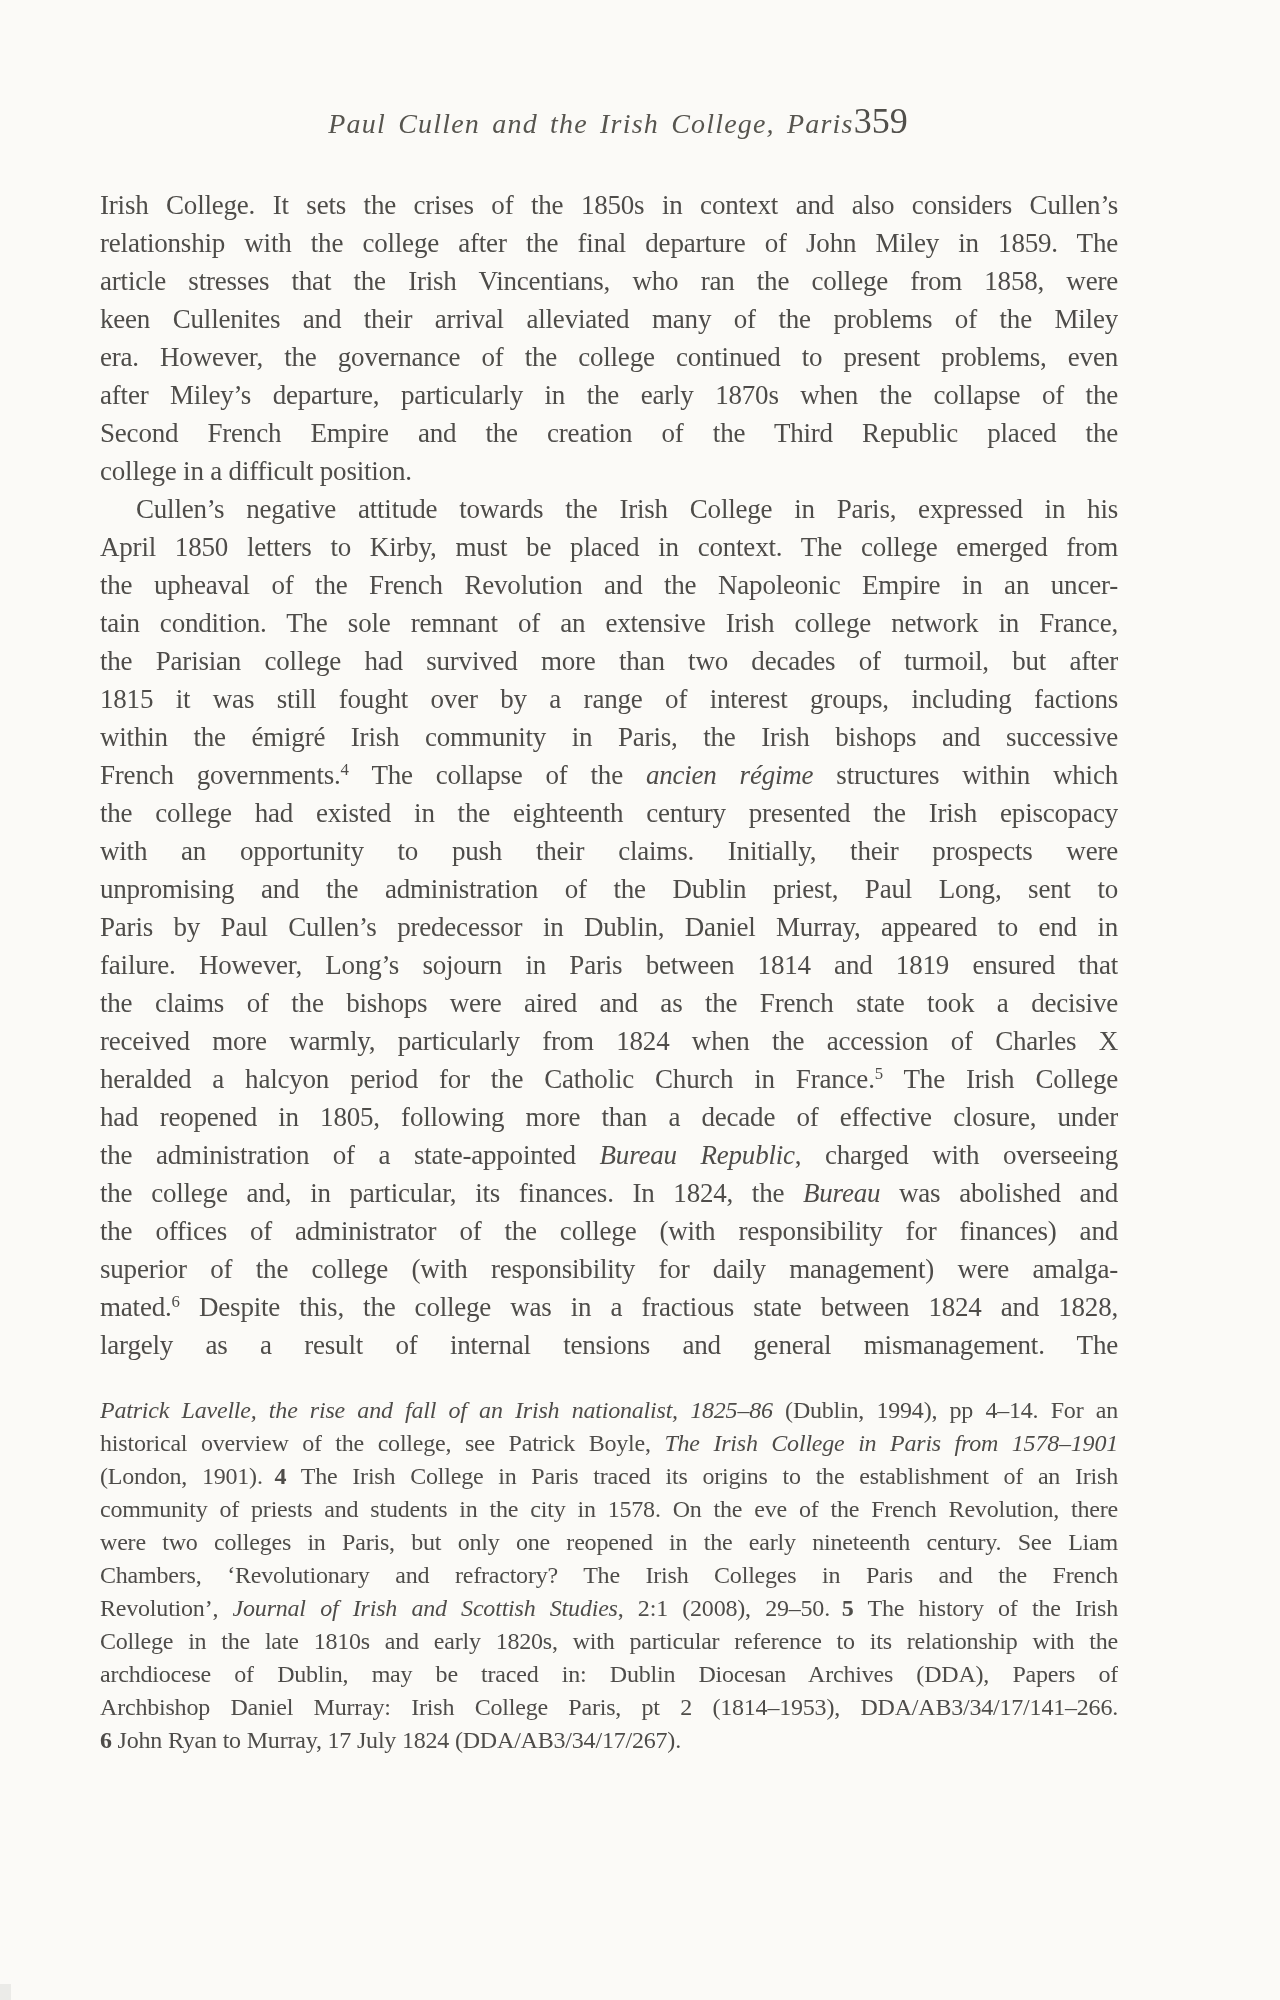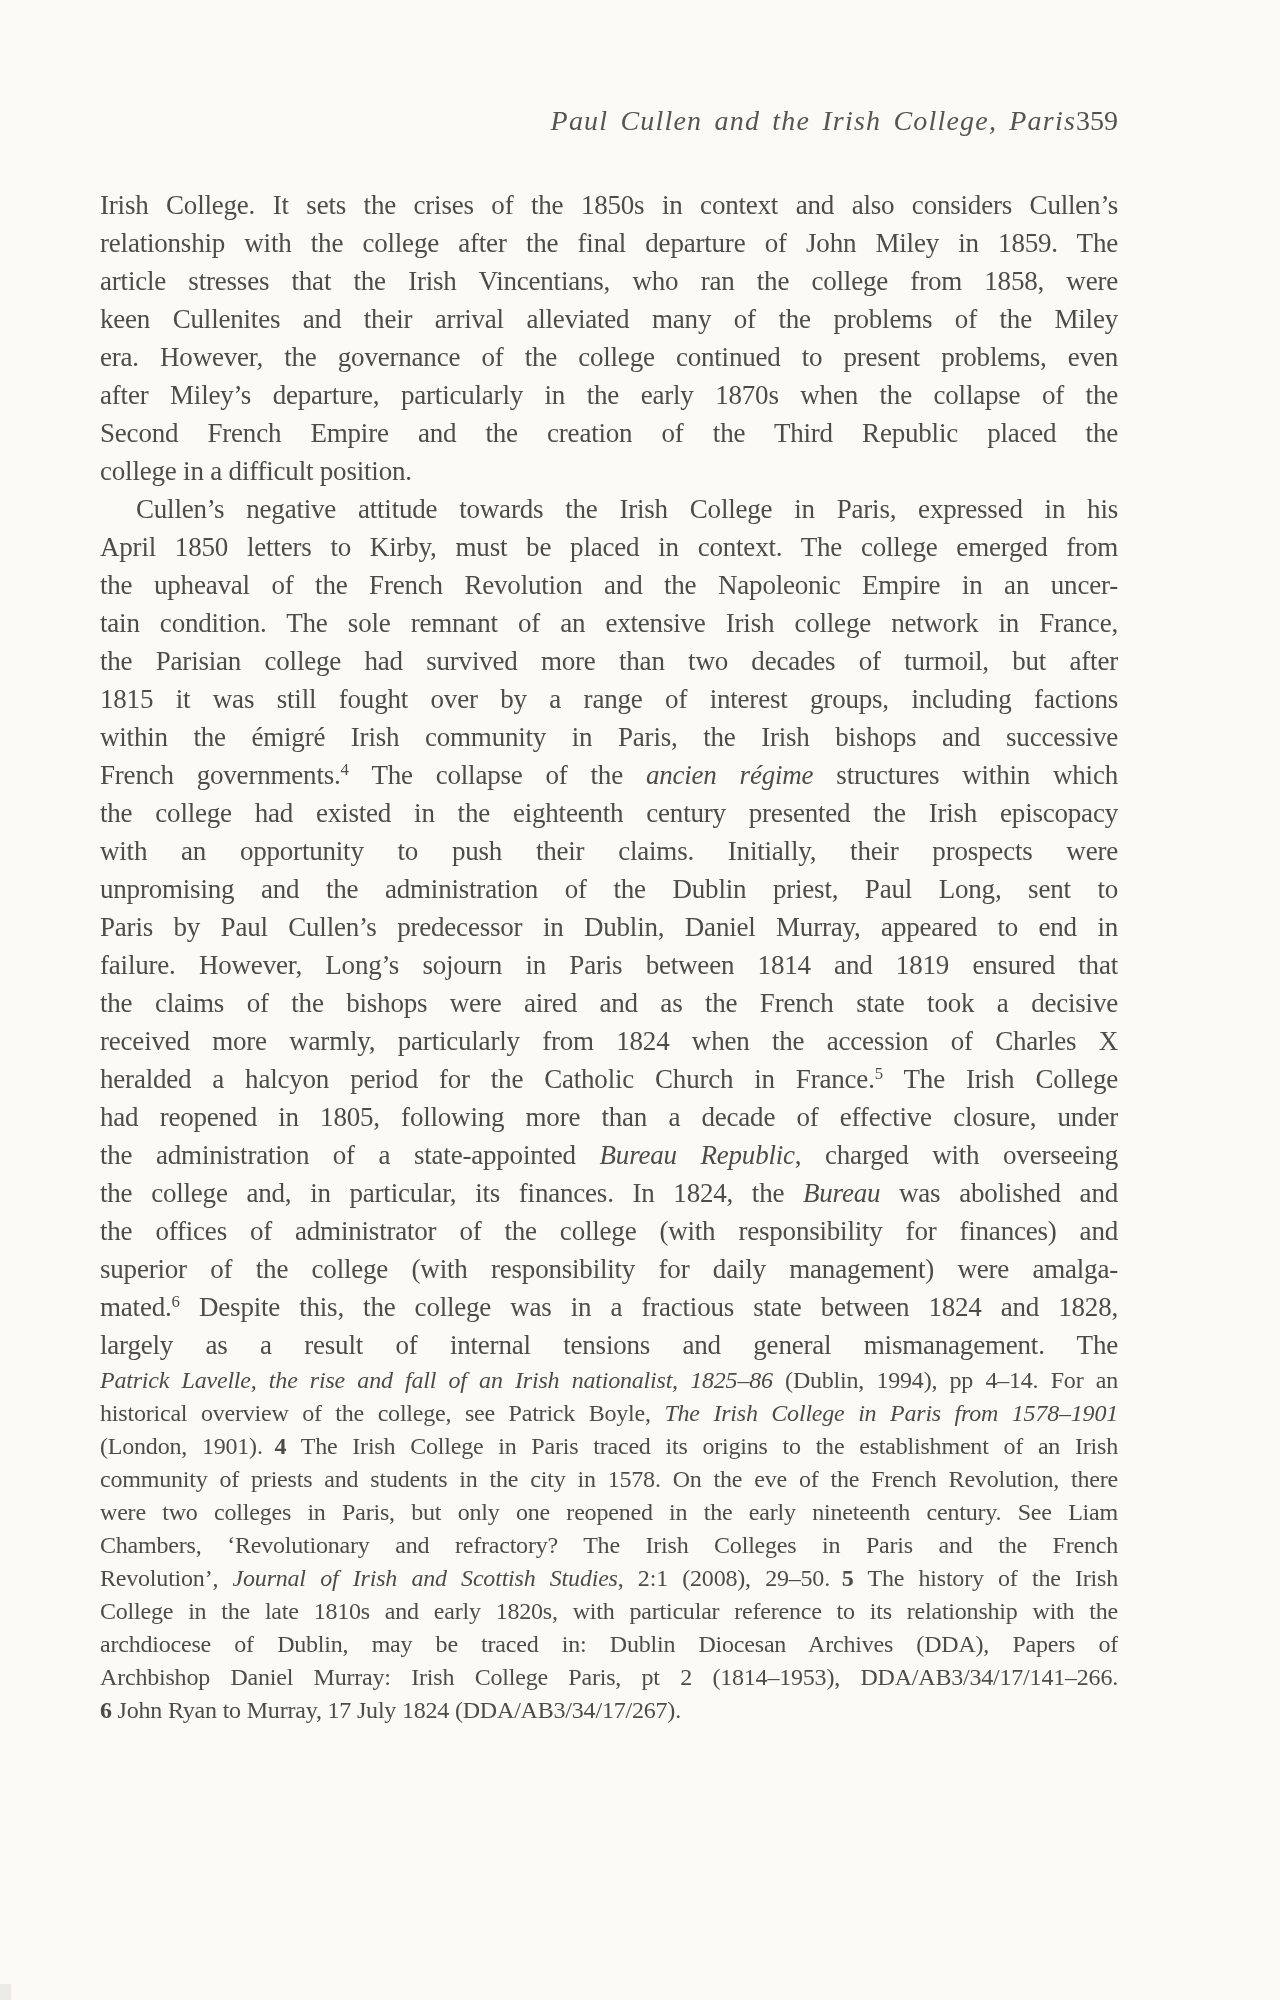--- a/index.html
+++ b/index.html
@@ -13,35 +13,35 @@
     color: #4e4c49;
   }
   .page {
     position: relative;
     width: 1018px;
     margin-left: 100px;
     padding-top: 104px;
   }
   .running-head {
     display: flex;
-    justify-content: flex-end;
+    justify-content: center;
     align-items: baseline;
     line-height: 34px;
     height: 34px;
   }
   .rh-title {
     font-style: italic;
     font-size: 28px;
     letter-spacing: 1.2px;
     word-spacing: 4px;
     color: #57554f;
     padding-left: 18px;
   }
   .rh-page {
-    font-size: 28px;
+    font-size: 36px;
     color: #514f4b;
   }
   .body-text {
     margin-top: 48px;
   }
   .line {
     font-size: 27px;
     line-height: 38px;
     height: 38px;
     overflow: hidden;
@@ -51,20 +51,21 @@
     -moz-text-align-last: justify;
   }
   .line.no-just {
     text-align-last: left;
     -moz-text-align-last: left;
   }
   .line.indent {
     text-indent: 36px;
   }
   .footnotes {
+    margin-top: 30px;
   }
   .footnotes .line {
     font-size: 24px;
     line-height: 33.4px;
     height: 33px;
   }
   .it { font-style: italic; }
   .b  { font-weight: bold; }
   .sup {
     font-size: 0.62em;

